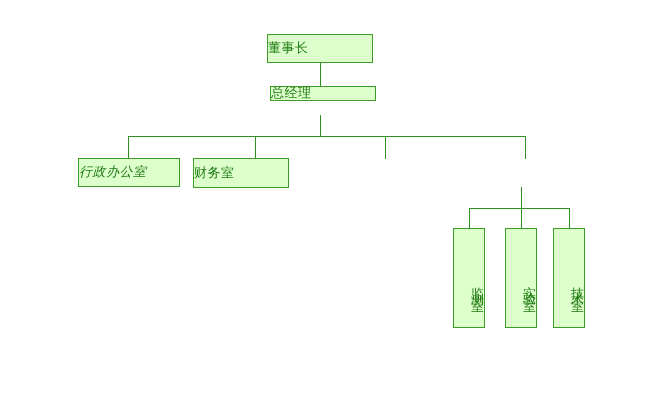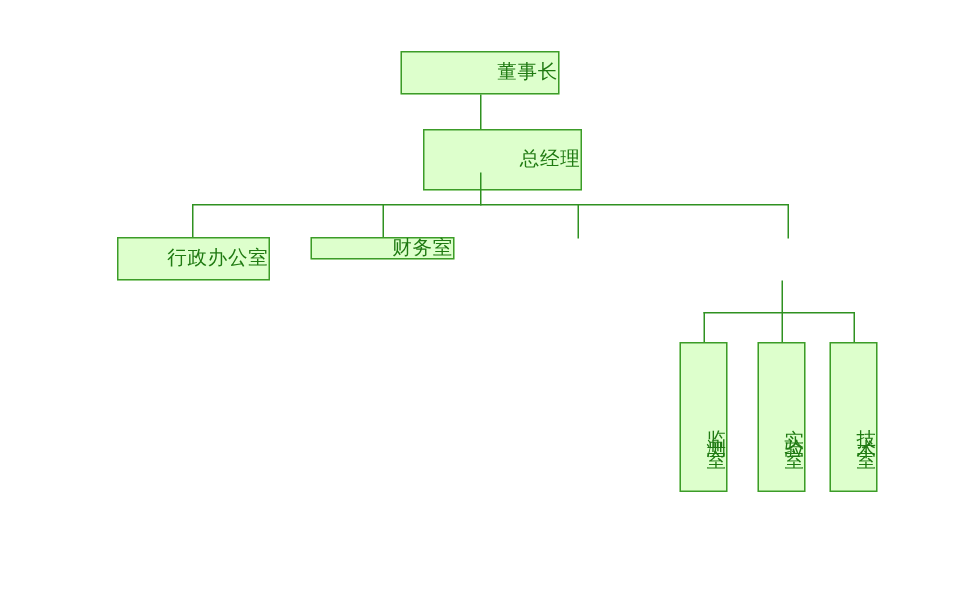--- a/index.html
+++ b/index.html
@@ -21,21 +21,21 @@
     background: #ffffff;
   }
   .node {
     position: absolute;
     box-sizing: border-box;
     background: #ddffcc;
     border: 1px solid #3c9c28;
     color: #1f7a12;
     display: flex;
     align-items: center;
-    justify-content: flex-end;
+    justify-content: flex-start;
     font-size: 13px;
     line-height: 1.15;
     letter-spacing: 0.5px;
     white-space: nowrap;
   }
   .node.vertical {
     writing-mode: vertical-rl;
     text-orientation: upright;
     letter-spacing: 6px;
     white-space: nowrap;
@@ -61,38 +61,38 @@
 <body>
 
 <div id="chart-canvas">
 
   <div class="node" style="left:267px; top:34px; width:106px; height:29px;">
     <span class="node-label">董事长</span>
   </div>
 
   <div class="connector v" style="left:320px; top:63px; height:23px;"></div>
 
-  <div class="node" style="left:282px; top:86px; width:106px; height:41px;">
+  <div class="node" style="left:270px; top:86px; width:106px; height:15px;">
     <span class="node-label">总经理</span>
   </div>
 
   <div class="connector v" style="left:320px; top:115px; height:22px;"></div>
 
   <div class="connector h" style="left:128px; top:136px; width:398px;"></div>
 
   <div class="connector v" style="left:128px; top:136px; height:23px;"></div>
   <div class="connector v" style="left:255px; top:136px; height:23px;"></div>
   <div class="connector v" style="left:385px; top:136px; height:23px;"></div>
   <div class="connector v" style="left:525px; top:136px; height:23px;"></div>
 
-  <div class="node" style="left:78px; top:158px; width:102px; height:29px;">
+  <div class="node" style="left:78px; top:158px; width:102px; height:29px;font-style:italic;">
     <span class="node-label">行政办公室</span>
   </div>
 
-  <div class="node" style="left:207px; top:158px; width:96px; height:15px;padding-left:27px;">
+  <div class="node" style="left:193px; top:158px; width:96px; height:30px;">
     <span class="node-label">财务室</span>
   </div>
 
 
 
   <div class="connector v" style="left:521px; top:187px; height:42px;"></div>
 
   <div class="connector h" style="left:469px; top:208px; width:101px;"></div>
 
   <div class="connector v" style="left:469px; top:208px; height:21px;"></div>

